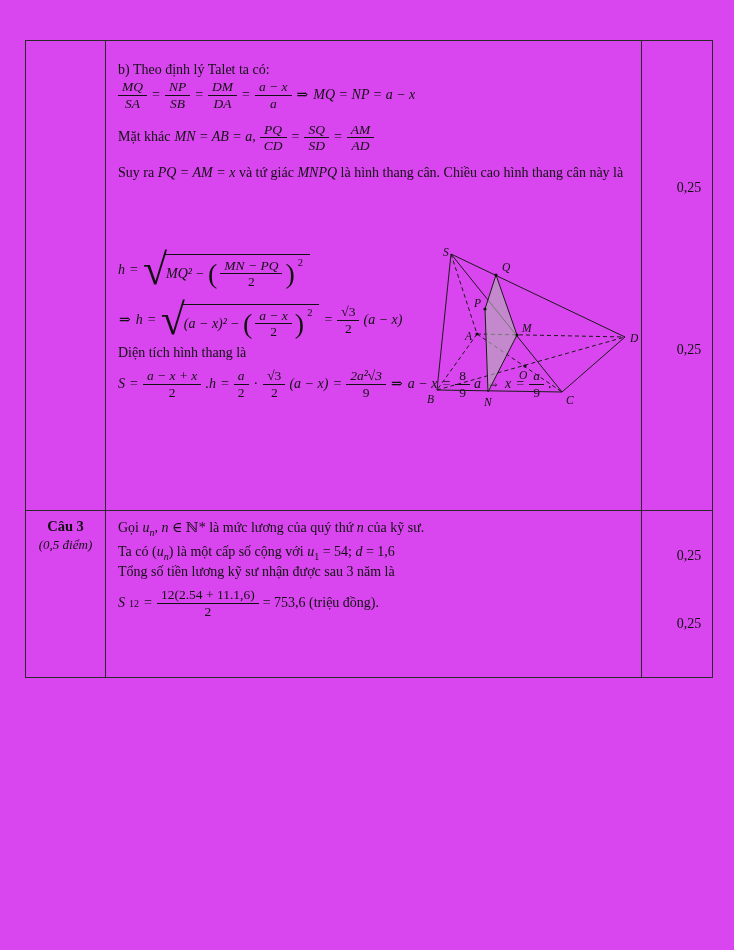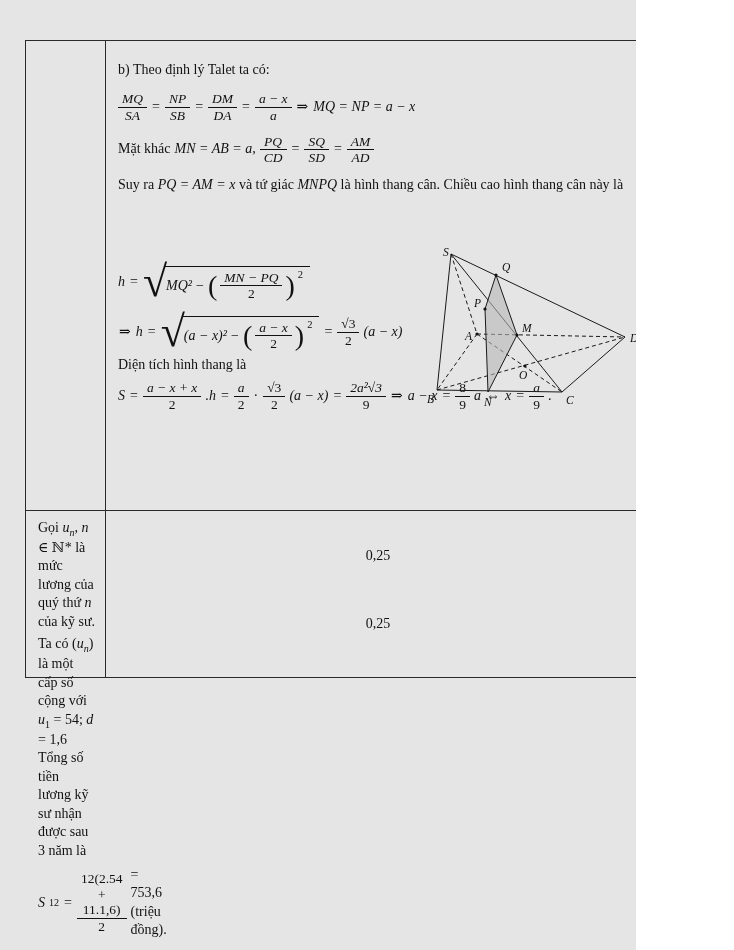--- a/index.html
+++ b/index.html
@@ -2,39 +2,39 @@
 <html><head>
 <meta charset="utf-8">
 <style>
   * { margin:0; padding:0; box-sizing:border-box; }
   html,body { background:#ffffff; }
   body {
     width:734px; height:950px;
     font-family:"Liberation Serif","DejaVu Serif","DejaVu Sans",serif;
     color:#111;
   }
-  .page { position:relative; width:636px; height:950px; background:#e5e5e5; overflow:hidden; }
+  .page { position:relative; width:734px; height:950px; background:#d946ef; overflow:hidden; }
 
   .answer-table {
     position:absolute; left:25px; top:40px;
     display:grid;
     grid-template-columns:80px 536px 70px;
     grid-template-rows:470px 166px;
     border:1px solid #2a2a2a;
   }
   .cell { position:relative; font-size:14px; line-height:1.32; }
   .br { border-right:1px solid #2a2a2a; }
   .bb { border-bottom:1px solid #2a2a2a; }
 
   .c-content { padding:20px 10px 0 12px; }
   .c-label { text-align:center; padding-top:6px; }
   .q-label { font-weight:bold; font-size:14.5px; display:block; }
   .q-sub { font-style:italic; font-size:13px; display:block; }
 
-  .pt { position:absolute; left:4px; width:100%; text-align:center; font-size:14px; }
+  .pt { position:absolute; left:12px; width:100%; text-align:center; font-size:14px; }
 
   .tline { font-size:14px; }
   .fline { display:flex; align-items:center; flex-wrap:nowrap; font-size:14px; }
   .fline > * { margin-right:4px; }
 
   .mi { font-style:italic; }
   .rm { font-style:normal; }
   .op { font-style:normal; padding:0 1px; }
 
   .frac { display:inline-flex; flex-direction:column; text-align:center; vertical-align:middle; }
@@ -44,21 +44,21 @@
   .sqrt { display:inline-flex; align-items:flex-end; }
   .rad { font-size:44px; line-height:40px; font-style:normal; margin-right:-3px; }
   .radicand { border-top:1.2px solid #111; display:inline-flex; align-items:center; padding:3px 4px 0 2px; }
   .radicand > * { margin-right:3px; }
 
   .bp { font-size:28px; line-height:1; font-style:normal; font-weight:300; }
   .sp { font-size:10.5px; position:relative; top:-11px; font-style:normal; }
   sub { font-size:10px; }
 
   .mt6{margin-top:6px}.mt8{margin-top:4px}.mt10{margin-top:10px}
-  .mt12{margin-top:12px}.mt16{margin-top:4px}.mt68{margin-top:68px}
+  .mt12{margin-top:0}.mt16{margin-top:4px}.mt68{margin-top:68px}
 
   .figure { position:absolute; left:320px; top:205px; }
   .figlabels text { font-family:"Liberation Serif","DejaVu Serif",serif; font-style:italic; font-size:11.5px; fill:#111; }
 
   .suyra { width:515px; }
 </style>
 </head>
 <body>
 
 <div class="page">
@@ -240,20 +240,24 @@
           <text x="140" y="158">C</text>
         </g>
       </svg>
     </div>
 
     <div class="cell c-points bb">
       <span class="pt" style="top:138px">0,25</span>
       <span class="pt" style="top:300px">0,25</span>
     </div>
 
+    <div class="cell c-label br">
+      <span class="q-label">Câu 3</span>
+      <span class="q-sub">(0,5 điểm)</span>
+    </div>
 
     <div class="cell c-content br" style="padding-top:8px">
       <p class="tline"><span class="rm">Gọi </span><span class="mi">u</span><sub class="mi">n</sub><span class="mi">, </span><span class="mi">n</span><span class="rm"> ∈ ℕ* là mức lương của quý thứ </span><span class="mi">n</span><span class="rm"> của kỹ sư.</span></p>
 
       <p class="tline mt8"><span class="rm">Ta có </span><span class="rm">(</span><span class="mi">u</span><sub class="mi">n</sub><span class="rm">)</span><span class="rm"> là một cấp số cộng với </span><span class="mi">u</span><sub class="rm">1</sub><span class="rm"> = 54; </span><span class="mi">d</span><span class="rm"> = 1,6</span></p>
 
       <p class="tline">Tổng số tiền lương kỹ sư nhận được sau 3 năm là</p>
 
       <div class="fline mt6">
         <span class="mi">S</span>

